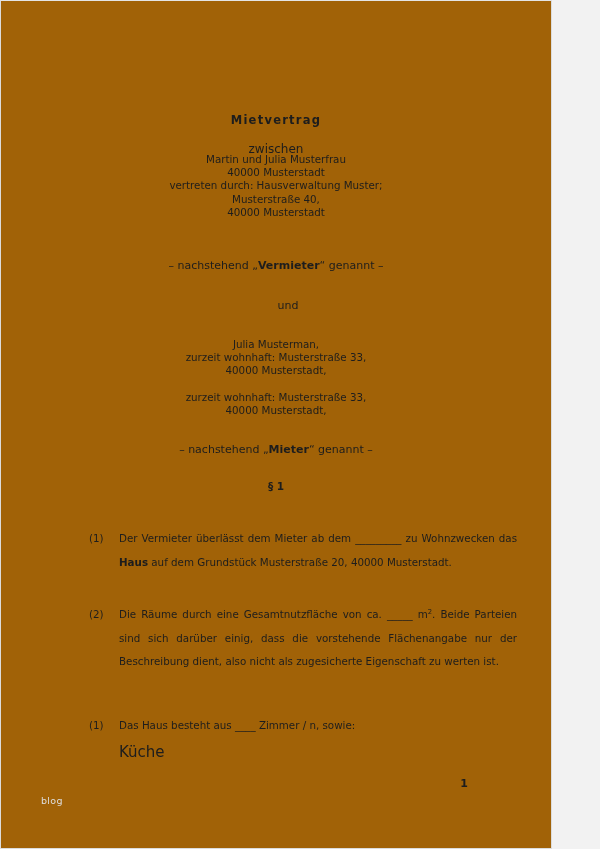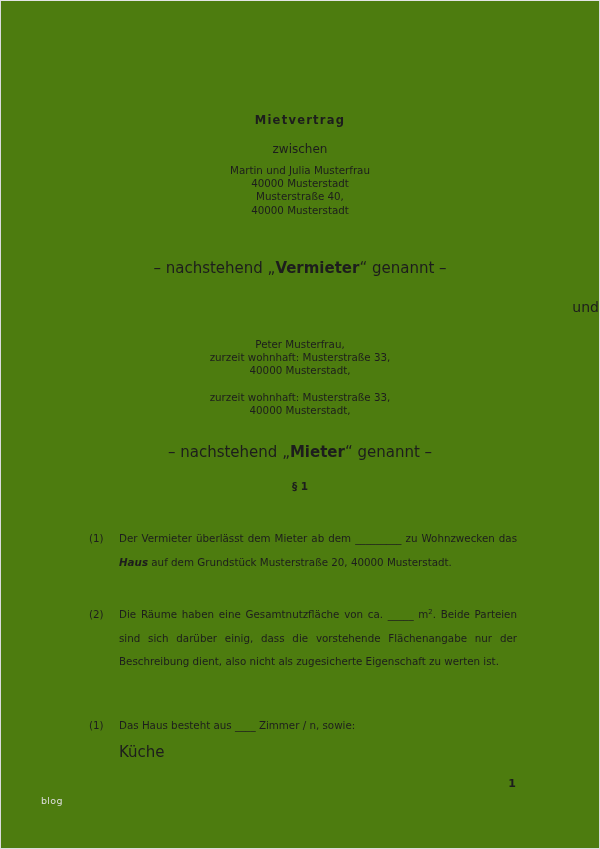--- a/index.html
+++ b/index.html
@@ -8,24 +8,24 @@
   }
   body {
     width: 600px;
     height: 849px;
     background: #f2f2f2;
     font-family: "DejaVu Sans", sans-serif;
     overflow: hidden;
   }
   .page {
     position: relative;
-    width: 600px;
+    width: 552px;
     height: 849px;
     box-sizing: border-box;
-    background: #4d7c0f;
+    background: #a16207;
     border: 1px solid #dcdcdc;
     border-top-color: #e4e4e4;
     color: #1d1d1d;
   }
   .sheet {
     position: absolute;
     left: 0;
     top: 0;
     right: 0;
     bottom: 0;
@@ -50,44 +50,44 @@
     font-size: 12px;
   }
   .party-block {
     position: absolute;
     left: 0;
     right: 0;
     text-align: center;
     font-size: 10.3px;
     line-height: 13.2px;
   }
-  .party-landlord { top: 163px; }
+  .party-landlord { top: 152px; }
   .party-tenant-1 { top: 337px; }
   .party-tenant-2 { top: 390px; }
   .party-block .line { display: block; white-space: pre; }
 
   .designation {
     position: absolute;
     left: 0;
     right: 0;
     text-align: center;
-    font-size: 15px;
+    font-size: 11px;
     white-space: pre;
   }
   .designation b { font-weight: bold; }
   .desig-landlord { top: 258px; }
   .desig-tenant { top: 442px; }
 
   .conj {
     position: absolute;
     left: 0;
     right: 0;
     top: 298px;
-    text-align: right;
-    font-size: 14px;
+    text-align: center;
+    font-size: 11px;
     margin-left: 24px;
   }
 
   
   .section-heading {
     position: absolute;
     left: 0;
     right: 0;
     top: 479px;
     text-align: center;
@@ -111,21 +111,21 @@
     top: 0;
     width: 30px;
     text-align: left;
   }
   .clause .body {
     margin-left: 30px;
     text-align: justify;
     text-justify: inter-word;
   }
   .clause .body.nojust { text-align: left; }
-  .clause .body b { font-weight: bold; font-style: italic; }
+  .clause .body b { font-weight: bold; }
   .clause-1 { top: 526px; }
   .clause-2 { top: 602px; }
   .clause-3 { top: 713px; }
 
   .plain-item {
     position: absolute;
     left: 118px;
     top: 742px;
     font-size: 15px;
   }
@@ -158,30 +158,31 @@
 <div class="page">
   <div class="sheet">
 
     <div class="doc-title">Mietvertrag</div>
 
     <div class="between">zwischen</div>
 
     <div class="party-block party-landlord">
       <span class="line">Martin und Julia Musterfrau</span>
       <span class="line">40000 Musterstadt</span>
+      <span class="line">vertreten durch: Hausverwaltung Muster;</span>
       <span class="line">Musterstraße 40,</span>
       <span class="line">40000 Musterstadt</span>
     </div>
 
     <div class="designation desig-landlord"><span>– nachstehend „</span><b>Vermieter</b><span>“ genannt –</span></div>
 
     <div class="conj">und</div>
 
     <div class="party-block party-tenant-1">
-      <span class="line">Peter Musterfrau,</span>
+      <span class="line">Julia Musterman,</span>
       <span class="line">zurzeit wohnhaft: Musterstraße 33,</span>
       <span class="line">40000 Musterstadt,</span>
     </div>
 
     <div class="party-block party-tenant-2">
       <span class="line">zurzeit wohnhaft: Musterstraße 33,</span>
       <span class="line">40000 Musterstadt,</span>
     </div>
 
     <div class="designation desig-tenant"><span>– nachstehend „</span><b>Mieter</b><span>“ genannt –</span></div>
@@ -190,21 +191,21 @@
       <span class="line">§ 1</span>
     </div>
 
     <div class="clause clause-1">
       <span class="num">(1)</span>
       <div class="body"><span>Der Vermieter überlässt dem Mieter ab dem _________ zu Wohnzwecken das </span><b>Haus</b><span> auf dem Grundstück Musterstraße 20, 40000 Musterstadt.</span></div>
     </div>
 
     <div class="clause clause-2">
       <span class="num">(2)</span>
-      <div class="body"><span>Die Räume haben eine Gesamtnutzfläche von ca. _____ m</span><sup>2</sup><span>. Beide Parteien sind sich darüber einig, dass die vorstehende Flächenangabe nur der Beschreibung dient, also nicht als zugesicherte Eigenschaft zu werten ist.</span></div>
+      <div class="body"><span>Die Räume durch eine Gesamtnutzfläche von ca. _____ m</span><sup>2</sup><span>. Beide Parteien sind sich darüber einig, dass die vorstehende Flächenangabe nur der Beschreibung dient, also nicht als zugesicherte Eigenschaft zu werten ist.</span></div>
     </div>
 
     <div class="clause clause-3">
       <span class="num">(1)</span>
       <div class="body nojust">Das Haus besteht aus ____ Zimmer / n, sowie:</div>
     </div>
 
     <div class="plain-item">Küche</div>
 
     <div class="page-number">1</div>

